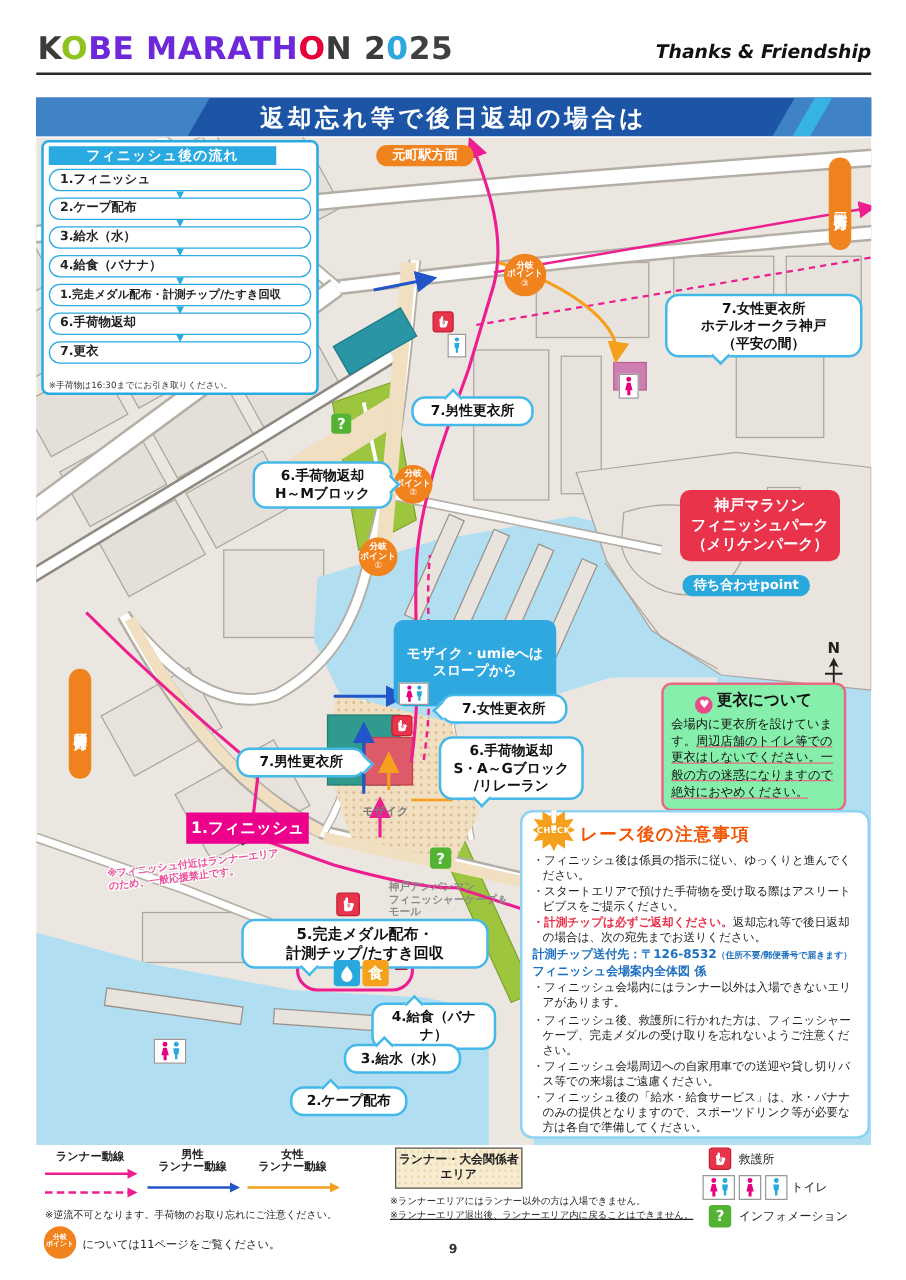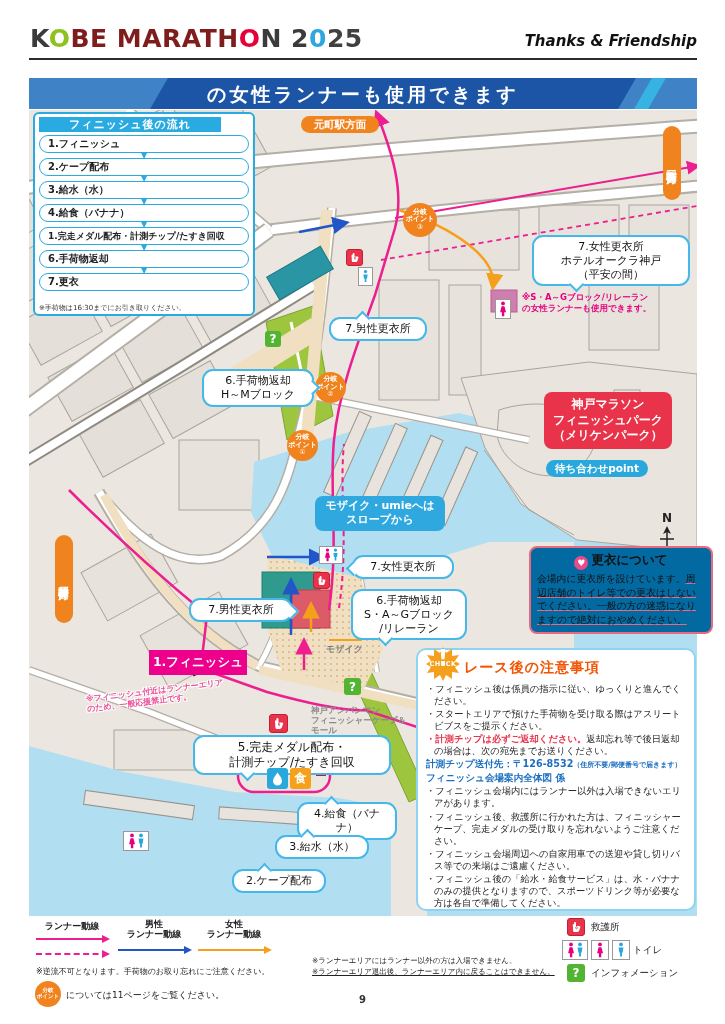--- a/index.html
+++ b/index.html
@@ -36,40 +36,40 @@
   .opill.v{writing-mode:vertical-rl;text-orientation:upright;font-size:10.5px;letter-spacing:1px;
            padding:4px 2px;box-sizing:border-box;border-radius:9px;}
 
   
   .bcirc{background:#f0831e;border-radius:50%;color:#fff;text-align:center;display:flex;flex-direction:column;
          align-items:center;justify-content:center;line-height:1.05;}
   .bcirc .bl{font-size:7px;font-weight:bold;white-space:pre-line;}
   .bcirc .bn{font-size:7px;}
 
   
-  .callout{background:#fff;border:2px solid #45b8ea;border-radius:11px;font-size:11px;font-weight:normal;
+  .callout{background:#fff;border:2px solid #45b8ea;border-radius:11px;font-size:11px;font-weight:bold;
            color:#111;text-align:center;padding:3px 4px;box-sizing:border-box;line-height:1.25;}
   .tail-b::after,.tail-t::after,.tail-l::after,.tail-r::after{content:'';position:absolute;width:9px;height:9px;background:#fff;}
   .tail-b::after{bottom:-6px;left:24%;border-right:2px solid #45b8ea;border-bottom:2px solid #45b8ea;transform:rotate(45deg);}
   .tail-t::after{top:-6px;left:28%;border-left:2px solid #45b8ea;border-top:2px solid #45b8ea;transform:rotate(45deg);}
   .tail-l::after{left:-6px;top:32%;border-left:2px solid #45b8ea;border-bottom:2px solid #45b8ea;transform:rotate(45deg);}
   .tail-r::after{right:-6px;top:32%;border-right:2px solid #45b8ea;border-top:2px solid #45b8ea;transform:rotate(45deg);}
 
   .finishbox{background:#ec008c;color:#fff;font-size:12.5px;font-weight:bold;text-align:center;
              padding:4px 2px;box-sizing:border-box;}
   .fparkbox{background:#e8334a;color:#fff;font-weight:bold;font-size:12px;text-align:center;border-radius:8px;
             padding:5px 2px;line-height:1.3;}
   .meetpill{background:#29a8dc;color:#fff;font-size:10.5px;font-weight:bold;text-align:center;border-radius:9px;line-height:17px;}
-  .mosumie{background:#2fa8e0;color:#fff;font-size:11px;font-weight:bold;text-align:center;border-radius:8px;padding:3px 2px;line-height:1.3;}
+  .mosumie{background:#2fa8e0;color:#fff;font-size:11px;font-weight:bold;text-align:center;border-radius:8px;padding:20px 2px;line-height:1.3;}
   .graytxt{color:#8a8a8a;font-size:8.5px;font-weight:bold;line-height:1.2;}
   .pinknote{color:#ec4f9b;font-size:8px;font-weight:bold;line-height:1.25;
             text-shadow:1px 1px 0 #fff,-1px -1px 0 #fff,1px -1px 0 #fff,-1px 1px 0 #fff;}
 
   
-  .koi{position:absolute;left:529px;top:546px;width:184px;background:#0369a1;border:2px solid #e86a80;
+  .koi{position:absolute;left:529px;top:546px;width:148px;background:#86efac;border:2px solid #e86a80;
        border-radius:8px;box-sizing:border-box;padding:4px 6px 5px 6px;}
   .koi .kt{font-size:12.5px;font-weight:bold;text-align:center;color:#111;margin-bottom:2px;}
   .heart{display:inline-block;width:14px;height:14px;background:#e84b8a;border-radius:50%;color:#fff;
          font-size:9px;line-height:14px;text-align:center;vertical-align:-2px;margin-right:3px;}
   .koi .kb{font-size:9.8px;line-height:1.4;color:#111;}
   .koi .u{text-decoration:underline;text-decoration-color:#e86a80;}
 
   
   .notes{position:absolute;left:416px;top:648px;width:280px;height:263px;background:#fff;border:2.5px solid #8ed4f2;
          border-radius:10px;box-sizing:border-box;padding:5px 8px 4px 8px;}
@@ -107,30 +107,30 @@
 
   .northbox{display:flex;flex-direction:column;align-items:center;color:#222;font-weight:bold;font-size:12px;line-height:1;}
 </style>
 </head>
 <body>
 
 <div class="page">
 
   <div class="hdr">
     <div class="logo">
-      <span style="color: rgb(59, 59, 60);">K</span><span style="color: rgb(141, 194, 31);">O</span><span style="color: #7f1d1d;">BE MARATH</span><span style="color: rgb(229, 0, 58);">O</span><span style="color: rgb(59, 59, 60);">N 2</span><span style="color: rgb(46, 167, 224);">0</span><span style="color: #404040;">25</span>
+      <span style="color: rgb(59, 59, 60);">K</span><span style="color: rgb(141, 194, 31);">O</span><span style="color: #6d28d9;">BE MARATH</span><span style="color: rgb(229, 0, 58);">O</span><span style="color: rgb(59, 59, 60);">N 2</span><span style="color: rgb(46, 167, 224);">0</span><span style="color: #404040;">25</span>
     </div>
     <div class="tagline">Thanks &amp; Friendship</div>
   </div>
 
   <div class="banner">
     <div class="sk1"></div>
     <div class="sk2"></div>
     <div class="sk3"></div>
-    <div class="t">の女性ランナーも使用できます</div>
+    <div class="t">返却忘れ等で後日返却の場合は</div>
   </div>
 
   <svg class="abs" style="left:29px;top:110px;" width="668" height="806" viewBox="0 0 668 806">
     <defs>
       <marker id="aP" markerWidth="7" markerHeight="7" refX="5" refY="3.5" orient="auto">
           <path d="M0,0 L7,3.5 L0,7 Z" fill="#ed1e8f"></path>
         </marker>
       <marker id="aB" markerWidth="7" markerHeight="7" refX="5" refY="3.5" orient="auto">
           <path d="M0,0 L7,3.5 L0,7 Z" fill="#2255c8"></path>
         </marker>
@@ -287,22 +287,20 @@
   </div>
   <div class="abs bcirc" style="left:287px;top:430px;width:31px;height:31px;">
     <span class="bl">分岐
 ポイント</span>
     <span class="bn">①</span>
   </div>
 
   <div class="abs callout pre tail-b" style="left:532px;top:235px;width:158px;">7.女性更衣所
 ホテルオークラ神戸
 （平安の間）</div>
-  <div class="abs pre" style="left:522px;top:292px;width:176px;font-size:8.5px;font-weight:bold;color:#e6007e;line-height:1.35;">※S・A～Gブロック/リレーラン
-の女性ランナーも使用できます。</div>
   <div class="abs callout tail-t" style="left:329px;top:317px;width:98px;">7.男性更衣所</div>
   <div class="abs callout pre tail-r" style="left:202px;top:369px;width:112px;">6.手荷物返却
 H～Mブロック</div>
 
   <div class="abs fparkbox pre" style="left:544px;top:392px;width:124px;">神戸マラソン
 フィニッシュパーク
 （メリケンパーク）</div>
   <div class="abs meetpill" style="left:546px;top:460px;width:102px;height:17px;">待ち合わせpoint</div>
 
   <div class="abs northbox" style="left:652px;top:512px;width:30px;">
@@ -314,21 +312,21 @@
     </svg>
   </div>
 
   <div class="abs mosumie pre" style="left:315px;top:496px;width:126px;">モザイク・umieへは
 スロープから</div>
   <div class="abs callout tail-l" style="left:352px;top:555px;width:102px;">7.女性更衣所</div>
   <div class="abs callout tail-r" style="left:189px;top:598px;width:104px;">7.男性更衣所</div>
   <div class="abs callout pre tail-b" style="left:351px;top:589px;width:116px;">6.手荷物返却
 S・A～Gブロック
 /リレーラン</div>
-  <div class="abs" style="left:290px;top:643px;font-size:9px;font-weight:bold;color:#7d7d7d;margin-left:36px;">モザイク</div>
+  <div class="abs" style="left:290px;top:643px;font-size:9px;font-weight:bold;color:#7d7d7d;">モザイク</div>
 
   <div class="abs finishbox" style="left:149px;top:650px;width:98px;">1.フィニッシュ</div>
   <div class="abs pinknote pre" style="left:86px;top:686px;width:142px;transform:rotate(-7deg);">※フィニッシュ付近はランナーエリア
 のため、一般応援禁止です。</div>
 
   <div class="abs callout pre tail-b" style="left:193px;top:735px;width:198px;font-size:12px;">5.完走メダル配布・
 計測チップ/たすき回収</div>
   <div class="abs graytxt pre" style="left:311px;top:705px;width:102px;">神戸アンパンマン
 フィニッシャーケープ＆
 モール</div>
@@ -455,20 +453,22 @@
 ランナー動線</div>
     <div class="arrowline" style="border-color:#f5a01d;margin-top:9px;"></div>
   </div>
   <div class="abs smalltxt" style="left:36px;top:966px;width:300px;">※逆流不可となります。手荷物のお取り忘れにご注意ください。</div>
   <div class="abs bcirc" style="left:35px;top:981px;width:26px;height:26px;">
     <span class="bl" style="font-size:5.5px;">分岐
 ポイント</span>
   </div>
   <div class="abs smalltxt" style="left:66px;top:989px;width:260px;font-size:9px;">については11ページをご覧ください。</div>
 
+  <div class="abs areabox" style="left:316px;top:918px;width:102px;">ランナー・大会関係者
+エリア</div>
   <div class="abs" style="left:312px;top:956px;width:250px;font-size:7.5px;color:#222;">※ランナーエリアにはランナー以外の方は入場できません。</div>
   <div class="abs underl" style="left:312px;top:967px;width:250px;font-size:7.5px;color:#222;">※ランナーエリア退出後、ランナーエリア内に戻ることはできません。</div>
 
   <div class="abs" style="left:567px;top:918px;display:flex;align-items:center;gap:6px;">
     <div class="sqicon aid" style="width:18px;height:18px;">
       <svg width="12" height="12" viewBox="0 0 12 12">
           <path d="M3,6 Q2,3 4,3 L4,2 Q4,1 5,1 Q6,1 6,2 L6,5 L9,5 Q11,5 10,7 L9,10 Q8.5,11 7,11 L4,11 Q3,11 3,9 Z" fill="#fff"></path>
           <path d="M5.5,6 h2 v1.4 h-2 z M6.2,5.3 v3 h0.8 v-3 z" fill="#c21f35"></path>
         </svg>
     </div>

